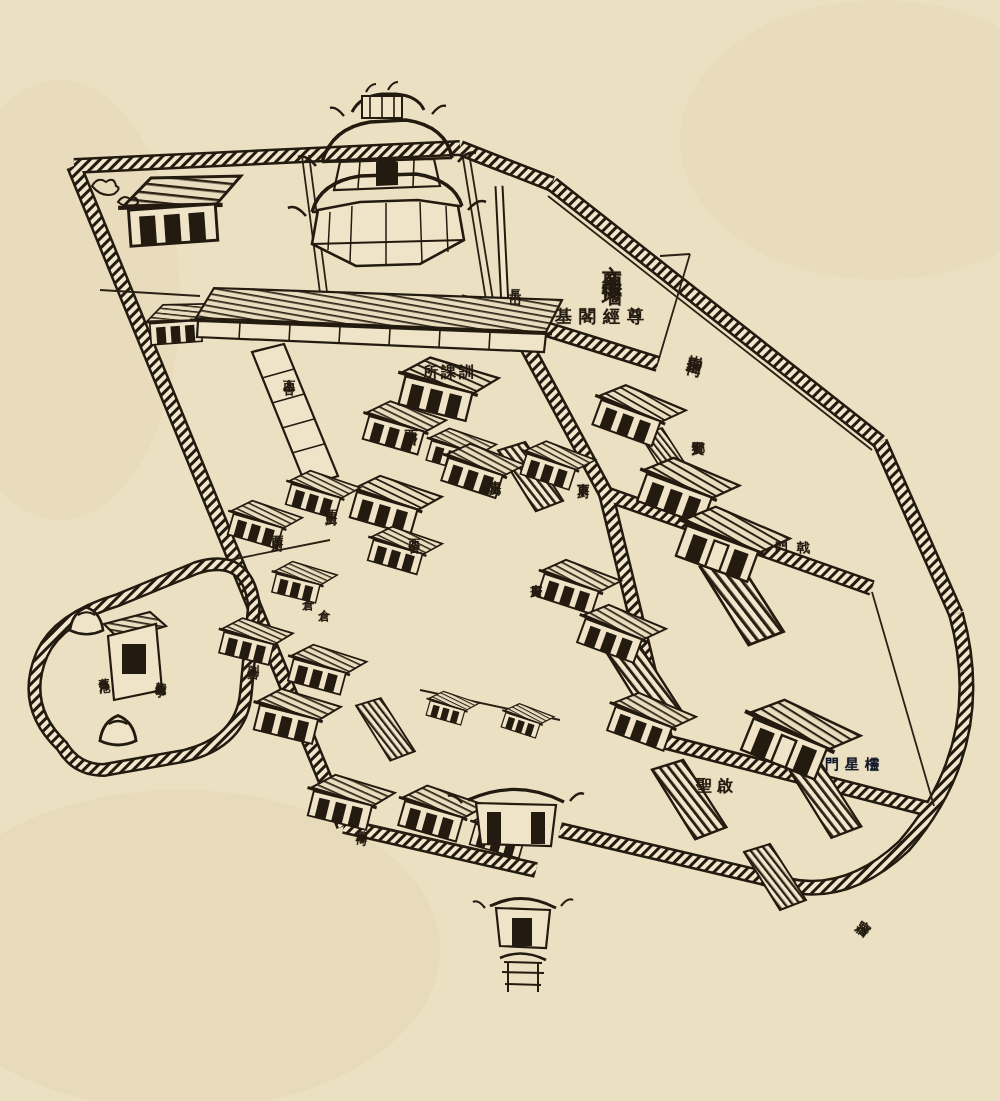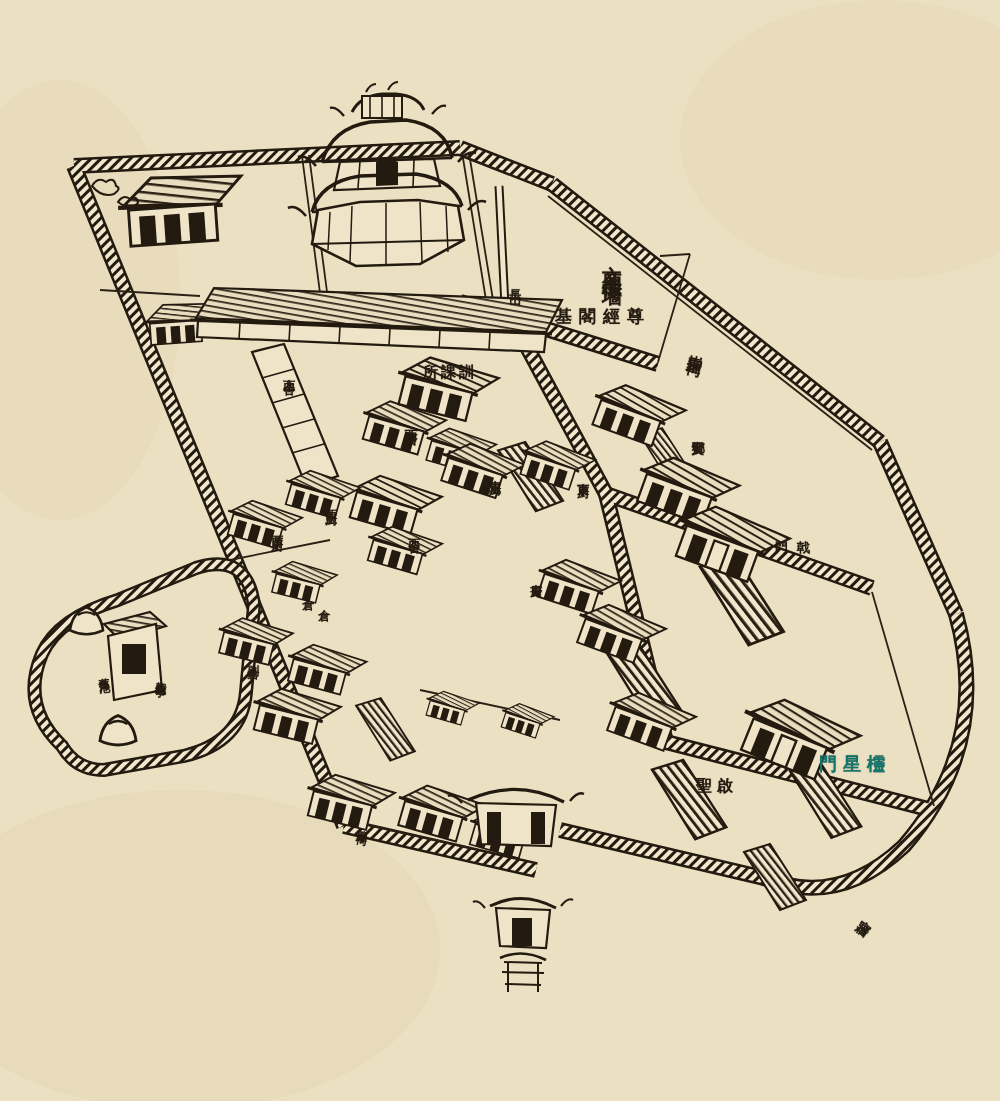--- a/index.html
+++ b/index.html
@@ -280,17 +280,17 @@
       <div class="map-label vert" style="left: 277px; top: 529px; font-size: 12px; letter-spacing: 2px; transform: translate(-50%, -50%) rotate(0deg); color: rgb(36, 27, 16);">西下厨</div>
       <div class="map-label vert" style="left: 414px; top: 531px; font-size: 12px; letter-spacing: 2px; transform: translate(-50%, -50%) rotate(0deg); color: rgb(36, 27, 16);">西舍</div>
       <div class="map-label horiz" style="left: 757px; top: 548px; font-size: 13px; letter-spacing: 9px; transform: translate(-50%, -50%) rotate(0deg); color: rgb(36, 27, 16); margin-left: 40px;">門戟</div>
       <div class="map-label vert" style="left: 536px; top: 576px; font-size: 12px; letter-spacing: 2px; transform: translate(-50%, -50%) rotate(0deg); color: rgb(36, 27, 16);">書厨</div>
       <div class="map-label vert" style="left: 308px; top: 588px; font-size: 12px; transform: translate(-50%, -50%) rotate(0deg); color: rgb(36, 27, 16);">倉</div>
       <div class="map-label vert" style="left: 324px; top: 599px; font-size: 12px; transform: translate(-50%, -50%) rotate(0deg); color: rgb(36, 27, 16);">倉</div>
       <div class="map-label vert" style="left: 253px; top: 657px; font-size: 12px; letter-spacing: 2px; transform: translate(-50%, -50%) rotate(0deg); color: rgb(36, 27, 16);">副倉</div>
       <div class="map-label vert" style="left: 102px; top: 672px; font-size: 11px; letter-spacing: 2px; transform: translate(-50%, -50%) rotate(-6deg); color: rgb(36, 27, 16);">舊泮池</div>
       <div class="map-label vert" style="left: 162px; top: 676px; font-size: 11px; letter-spacing: 2px; transform: translate(-50%, -50%) rotate(8deg); color: rgb(36, 27, 16);">觀德亭</div>
       <div class="map-label horiz" style="left: 717px; top: 786px; font-size: 16px; letter-spacing: 5px; transform: translate(-50%, -50%) rotate(0deg); color: rgb(36, 27, 16);">聖啟</div>
-      <div class="map-label horiz" style="left: 855px; top: 764px; font-size: 18px; letter-spacing: 6px; transform: translate(-50%, -50%) rotate(0deg); color: #0f766e;">門星欞</div>
+      <div class="map-label horiz" style="left: 855px; top: 764px; font-size: 14px; letter-spacing: 6px; transform: translate(-50%, -50%) rotate(0deg); color: #0f172a;">門星欞</div>
       <div class="map-label vert" style="left: 364px; top: 824px; font-size: 11px; letter-spacing: 2px; transform: translate(-50%, -50%) rotate(12deg); color: rgb(36, 27, 16);">節孝祠</div>
       <div class="map-label vert" style="left: 873px; top: 916px; font-size: 13px; letter-spacing: 3px; transform: translate(-50%, -50%) rotate(38deg); color: rgb(36, 27, 16);">宮牆</div>
     </div>
 </div>
 
 </body></html>

